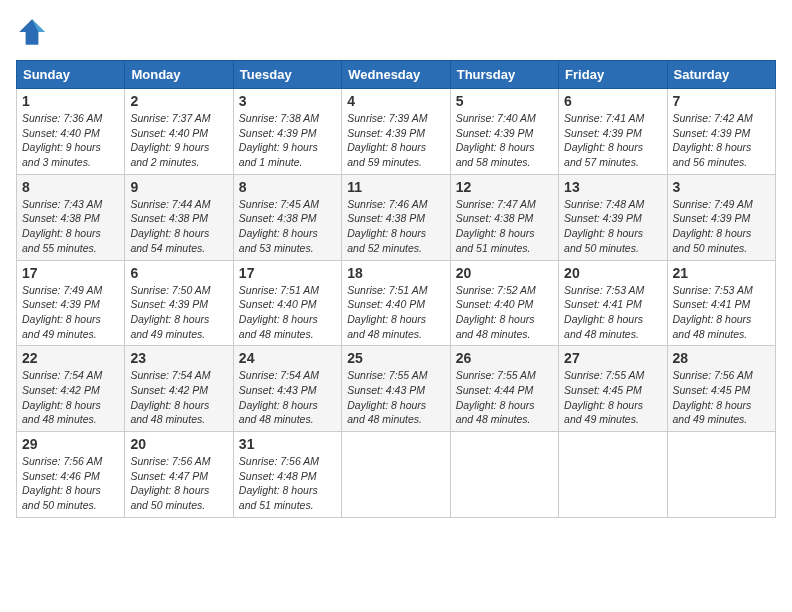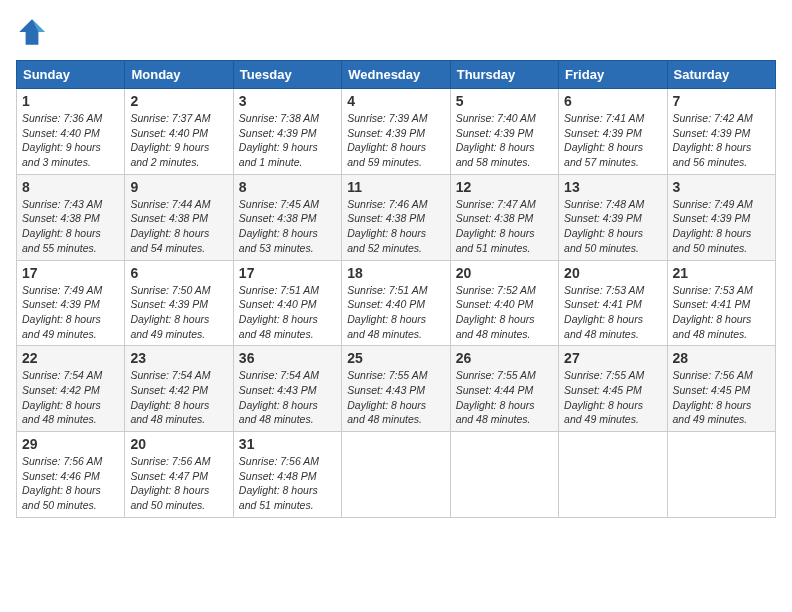--- a/index.html
+++ b/index.html
@@ -221,21 +221,21 @@
       <tr>
         <td>
         <span class="day-num">22</span>
         <span class="day-info">Sunrise: 7:54 AM<br>Sunset: 4:42 PM<br>Daylight: 8 hours and 48 minutes.</span>
       </td>
         <td>
         <span class="day-num">23</span>
         <span class="day-info">Sunrise: 7:54 AM<br>Sunset: 4:42 PM<br>Daylight: 8 hours and 48 minutes.</span>
       </td>
         <td>
-        <span class="day-num">36</span>
+        <span class="day-num">24</span>
         <span class="day-info">Sunrise: 7:54 AM<br>Sunset: 4:43 PM<br>Daylight: 8 hours and 48 minutes.</span>
       </td>
         <td>
         <span class="day-num">25</span>
         <span class="day-info">Sunrise: 7:55 AM<br>Sunset: 4:43 PM<br>Daylight: 8 hours and 48 minutes.</span>
       </td>
         <td>
         <span class="day-num">26</span>
         <span class="day-info">Sunrise: 7:55 AM<br>Sunset: 4:44 PM<br>Daylight: 8 hours and 48 minutes.</span>
       </td>

